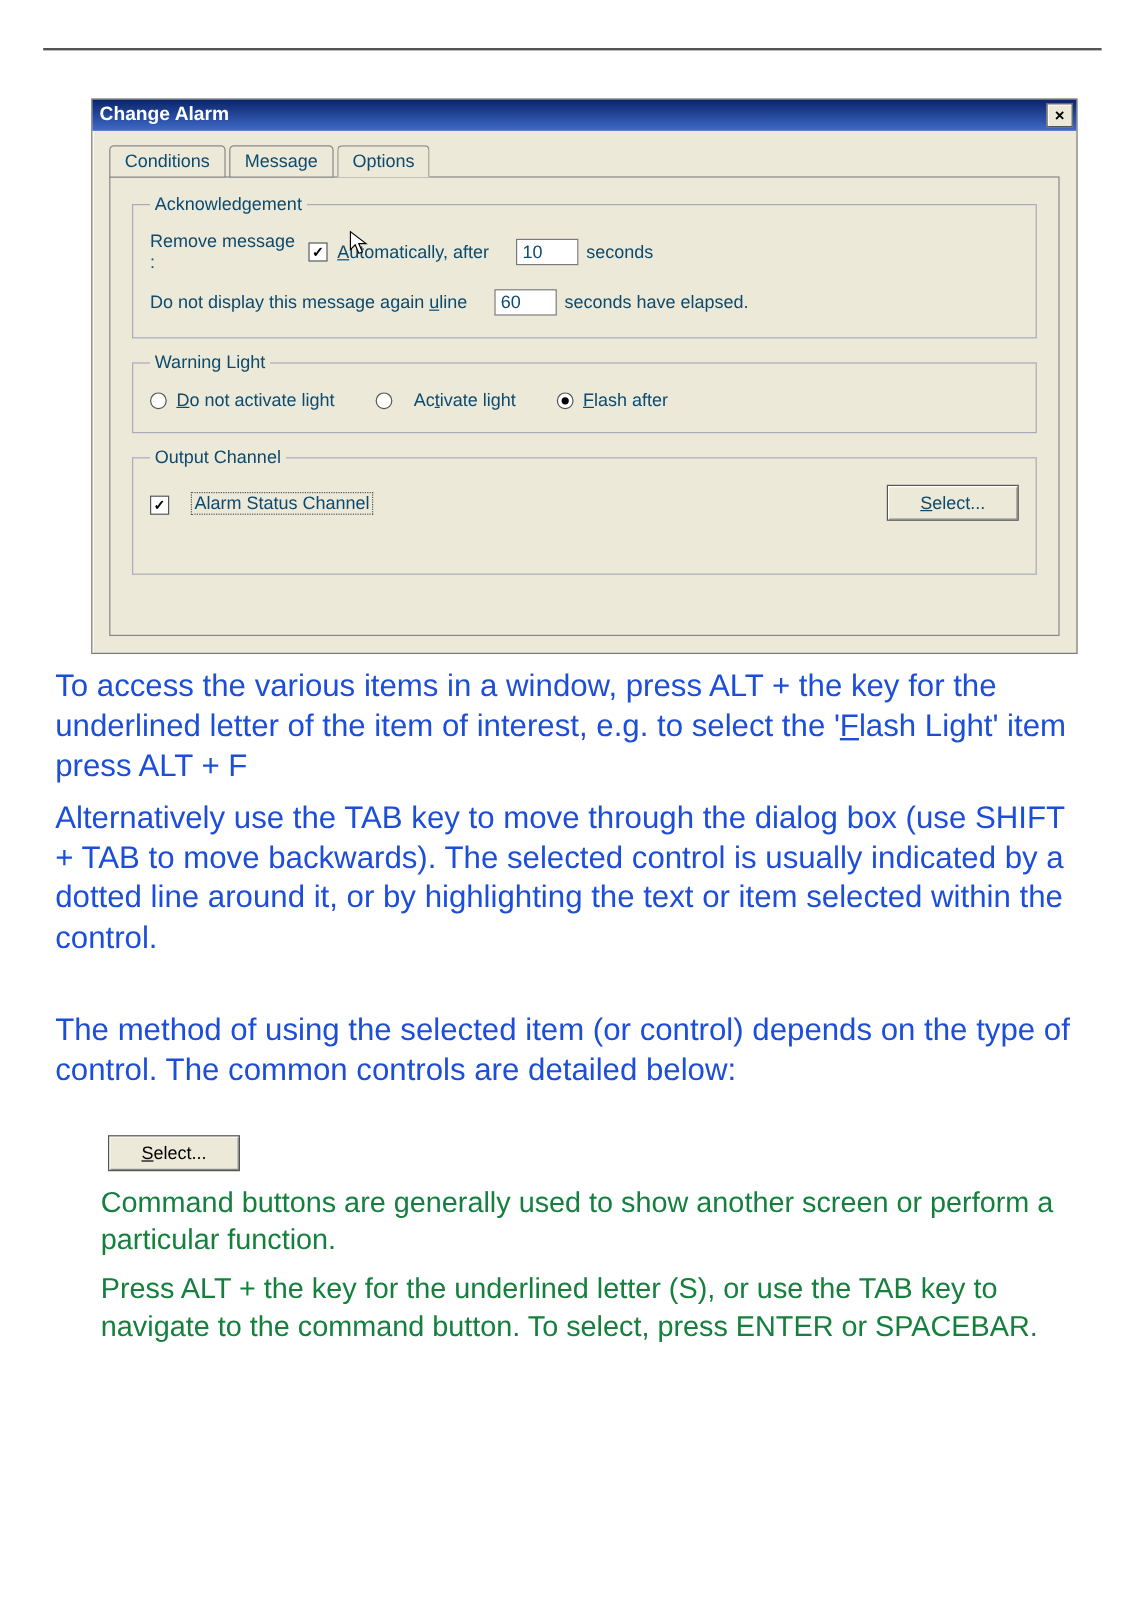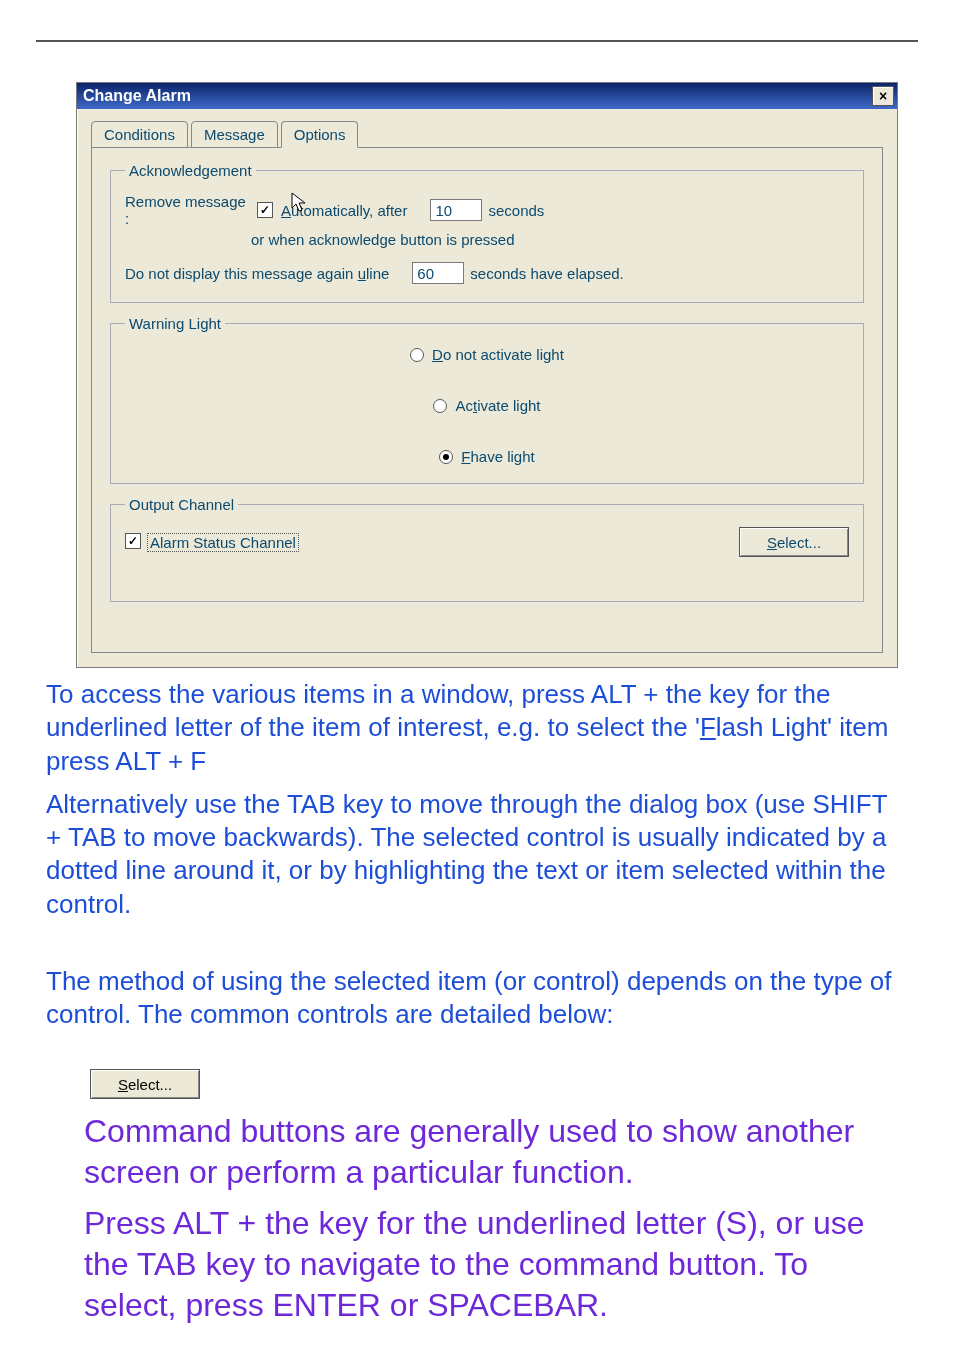--- a/index.html
+++ b/index.html
@@ -35,21 +35,21 @@
 
   .winbtn{min-width:84px;height:28px;border:1px solid #555;background:#ece9d8;box-shadow:1px 1px 0 #fff inset,-1px -1px 0 #888 inset;display:inline-flex;align-items:center;justify-content:center;padding:0 12px;font-size:15px;}
   .btnrow{display:flex;justify-content:flex-end;gap:18px;margin-top:34px;padding-right:6px;}
 
   
   .prose{font-family:Arial,Helvetica,sans-serif;font-size:26px;line-height:1.28;color:#1d4ed8;margin-top:10px;padding:0 10px;}
   .prose p{margin:0 0 10px 0;}
   .prose .uchar{text-decoration:underline;}
 
   .inline-btn-wrap{margin:38px 0 12px 54px;}
-  .section2{padding:0 10px 0 48px;font-family:Arial,Helvetica,sans-serif;font-size:32px;line-height:1.28;color:#6d28d9;}
+  .section2{padding:0 10px 0 48px;font-family:Arial,Helvetica,sans-serif;font-size:24px;line-height:1.28;color:#15803d;}
   .section2 p{margin:0 0 10px 0;}
 </style>
 </head>
 <body>
 
 <div class="page">
   <div class="toprule"></div>
 
   <div class="dlg-wrap">
     <div class="dlg">
@@ -72,54 +72,51 @@
               <span class="chk checked"></span>
               <span style="position:relative;">
                 <span class="under">A</span><span>utomatically, after</span>
                 <svg style="position:absolute;left:10px;top:-10px;" width="16" height="22">
                     <path d="M1 1 L1 16 L5 12 L8 19 L11 18 L8 11 L14 11 Z" fill="#fff" stroke="#000" stroke-width="1"></path>
                   </svg>
               </span>
               <span class="txt">10</span>
               <span>seconds</span>
             </div>
-            <div class="row indent">
-              <span>or when acknowledge button is pressed</span>
-            </div>
             <div class="row" style="margin-top:14px;">
               <span>
                 <span>Do not display this message again </span><span class="under">u</span><span>line</span>
               </span>
               <span class="txt">60</span>
               <span>seconds have elapsed.</span>
             </div>
           </fieldset>
 
           <fieldset>
             <legend>Warning Light</legend>
-            <div class="row" style="gap:34px;flex-direction:column;">
+            <div class="row" style="gap:34px;">
               <span style="display:flex;align-items:center;gap:4px;">
                 <span class="radio"></span>
                 <span><span class="under">D</span><span>o not activate light</span></span>
               </span>
-              <span style="display:flex;align-items:center;gap:4px;">
+              <span style="display:flex;align-items:center;gap:14px;">
                 <span class="radio"></span>
                 <span><span>Ac</span><span class="under">t</span><span>ivate light</span></span>
               </span>
               <span style="display:flex;align-items:center;gap:4px;">
                 <span class="radio sel"></span>
-                <span><span class="under">F</span><span>have light</span></span>
+                <span><span class="under">F</span><span>lash after</span></span>
               </span>
             </div>
           </fieldset>
 
           <fieldset style="padding-bottom:40px;">
             <legend>Output Channel</legend>
             <div class="row" style="justify-content:space-between;">
-              <span style="display:flex;align-items:flex-start;gap:4px;">
+              <span style="display:flex;align-items:flex-end;gap:16px;">
                 <span class="chk checked"></span>
                 <span class="dotbox">Alarm Status Channel</span>
               </span>
               <span class="winbtn">
                   <span class="under">S</span>
                   <span>elect...</span>
                 </span>
             </div>
           </fieldset>
 

